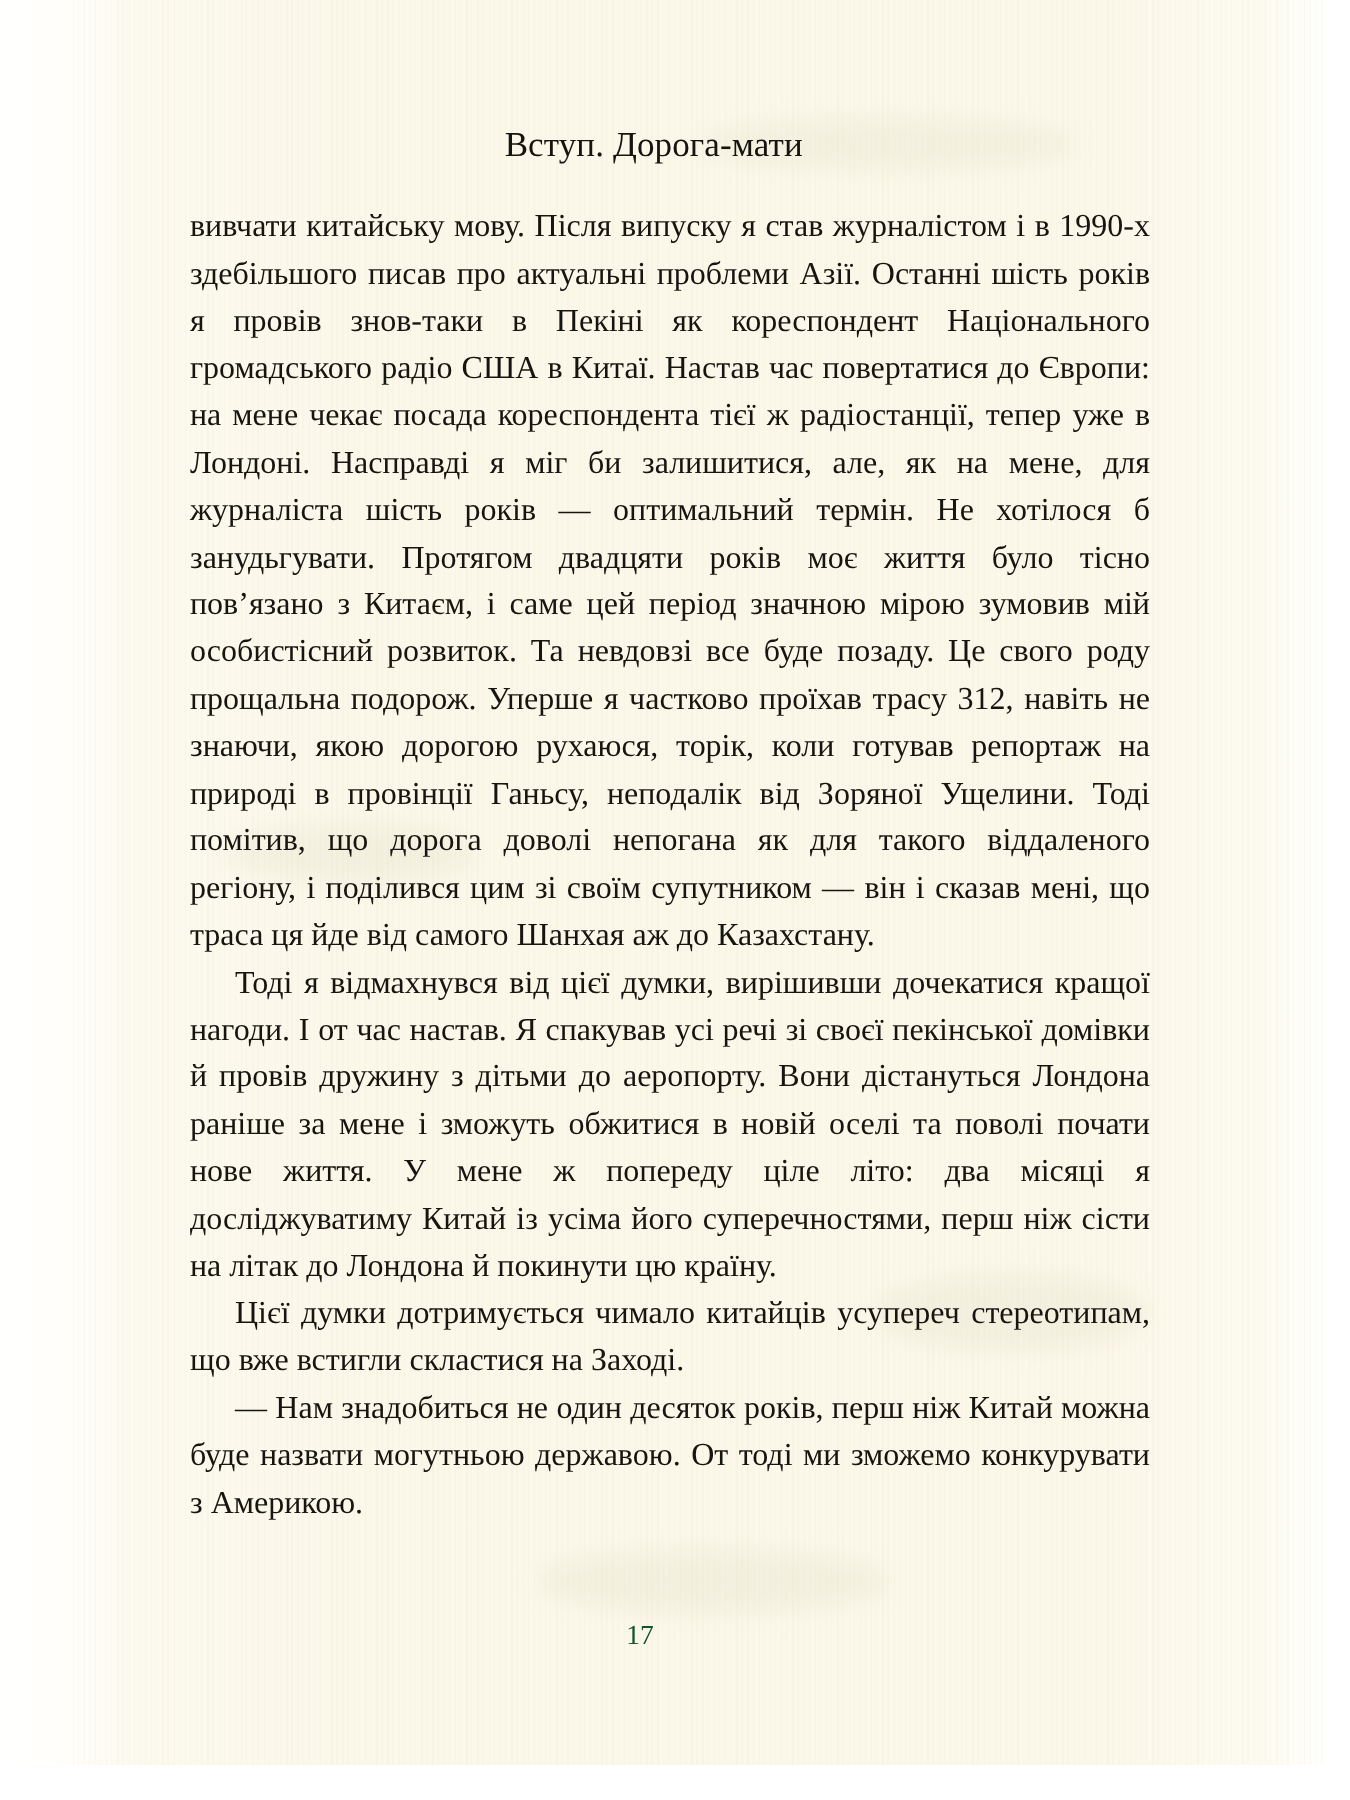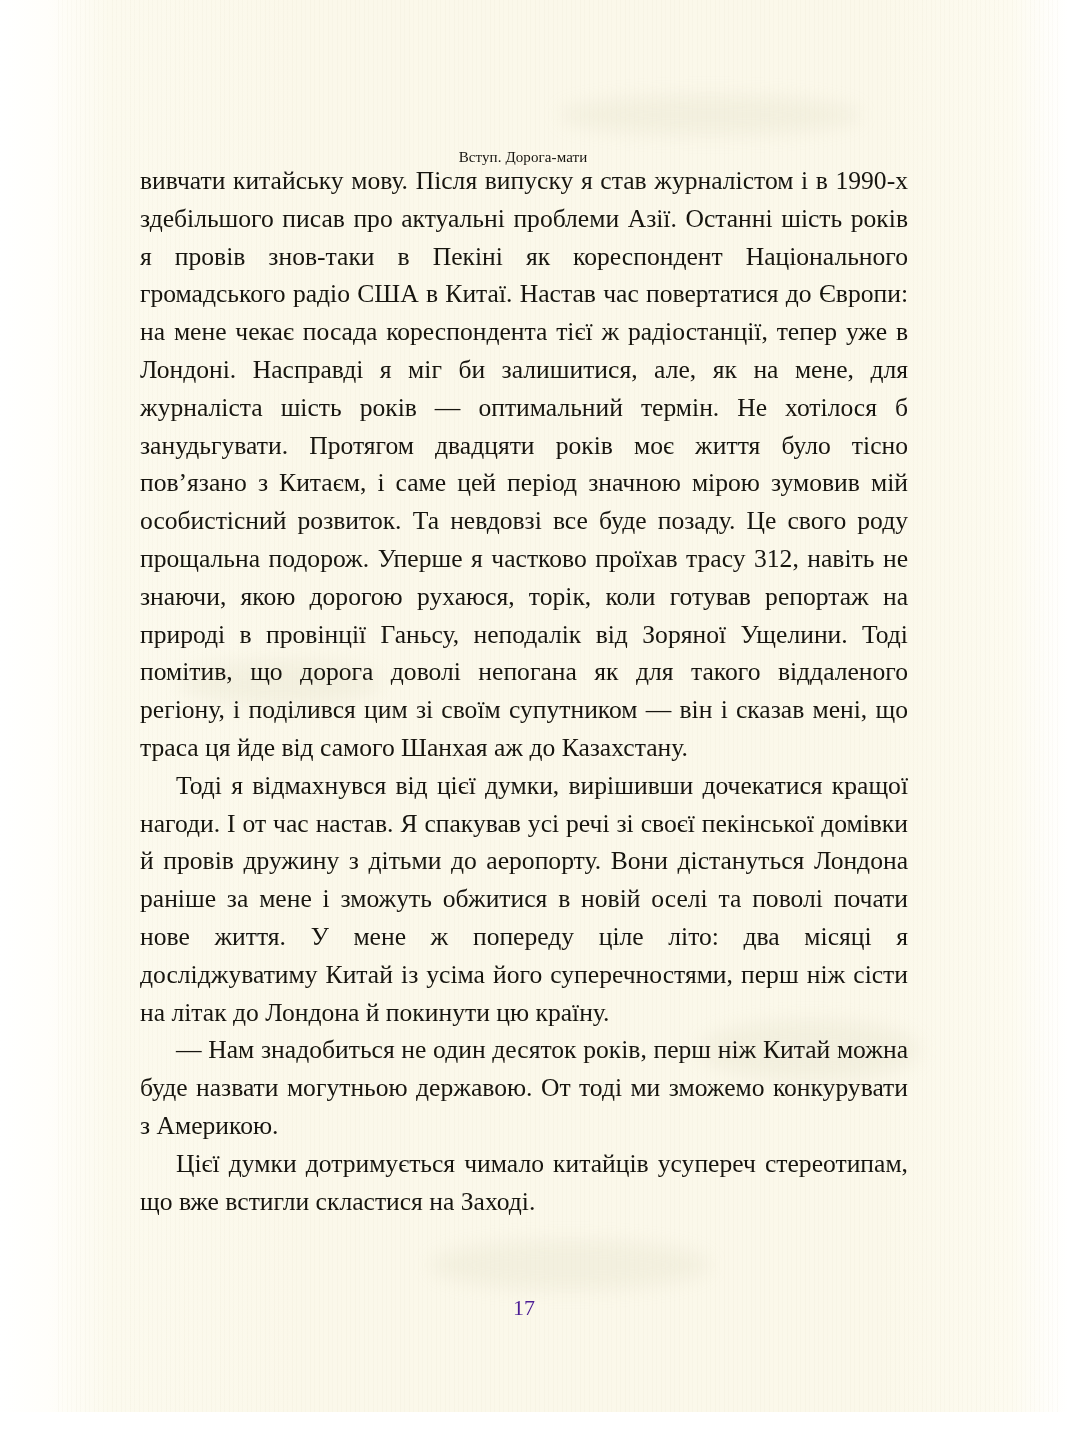--- a/index.html
+++ b/index.html
@@ -65,31 +65,30 @@
     filter: blur(9px);
   }
 
   
   .running-head {
     position: absolute;
     left: 140px;
     top: 104px;
     width: 766px;
     text-align: center;
-    font-size: 15px;
+    font-size: 28px;
     line-height: 26px;
     color: #16140f;
     letter-spacing: 0.1px;
-    margin-top: 40px;
   }
 
   
   .text-block {
     position: absolute;
-    left: 140px;
+    left: 152px;
     top: 162px;
     width: 768px;
     color: #17150f;
     font-size: 25.6px;
     line-height: 37.8px;
     text-align: justify;
     text-justify: inter-word;
   }
 
   .text-block p {
@@ -99,46 +98,46 @@
     hyphens: manual;
   }
 
   .text-block p.no-indent {
     text-indent: 0;
   }
 
   
   .folio {
     position: absolute;
-    left: 140px;
+    left: 128px;
     top: 1294px;
     width: 768px;
     text-align: center;
     font-size: 22px;
     line-height: 28px;
-    color: #4c1d95;
+    color: #14532d;
   }
 </style>
 </head>
 <body>
 
 <div id="page-root">
 
   <div class="paper-sheet"></div>
   <div class="paper-grain"></div>
 
   <div class="paper-blotch" style="left:560px; top:95px; width:300px; height:40px;"></div>
   <div class="paper-blotch" style="left:700px; top:1020px; width:220px; height:60px;"></div>
   <div class="paper-blotch" style="left:430px; top:1240px; width:280px; height:50px;"></div>
   <div class="paper-blotch" style="left:180px; top:660px; width:200px; height:45px;"></div>
 
   <div class="running-head">Вступ. Дорога-мати</div>
 
   <div class="text-block">
     <p class="no-indent">вивчати китайську мову. Після випуску я став журналістом і в 1990-х здебільшого писав про актуальні проблеми Азії. Останні шість років я провів знов-таки в Пекіні як кореспондент Національного громадського радіо США в Китаї. Настав час повертатися до Європи: на мене чекає посада кореспондента тієї ж радіостанції, тепер уже в Лондоні. Насправді я міг би залишитися, але, як на мене, для журналіста шість років — оптимальний термін. Не хотілося б занудьгувати. Протягом двадцяти років моє життя було тісно пов’язано з Китаєм, і саме цей період значною мірою зумовив мій особистісний розвиток. Та невдовзі все буде позаду. Це свого роду прощальна подорож. Уперше я частково проїхав трасу 312, навіть не знаючи, якою дорогою рухаюся, торік, коли готував репортаж на природі в провінції Ганьсу, неподалік від Зоряної Ущелини. Тоді помітив, що дорога доволі непогана як для такого віддаленого регіону, і поділився цим зі своїм супутником — він і сказав мені, що траса ця йде від самого Шанхая аж до Казахстану.</p>
     <p>Тоді я відмахнувся від цієї думки, вирішивши дочекатися кращої нагоди. І от час настав. Я спакував усі речі зі своєї пекінської домівки й провів дружину з дітьми до аеропорту. Вони дістануться Лондона раніше за мене і зможуть обжитися в новій оселі та поволі почати нове життя. У мене ж попереду ціле літо: два місяці я досліджуватиму Китай із усіма його суперечностями, перш ніж сісти на літак до Лондона й покинути цю країну.</p>
+    <p>Цієї думки дотримується чимало китайців усупереч стереотипам, що вже встигли скластися на Заході.</p>
     <p>— Нам знадобиться не один десяток років, перш ніж Китай можна буде назвати могутньою державою. От тоді ми зможемо конкурувати з Америкою.</p>
-    <p>Цієї думки дотримується чимало китайців усупереч стереотипам, що вже встигли скластися на Заході.</p>
   </div>
 
   <div class="folio">17</div>
 
 </div>
 
 </body></html>

